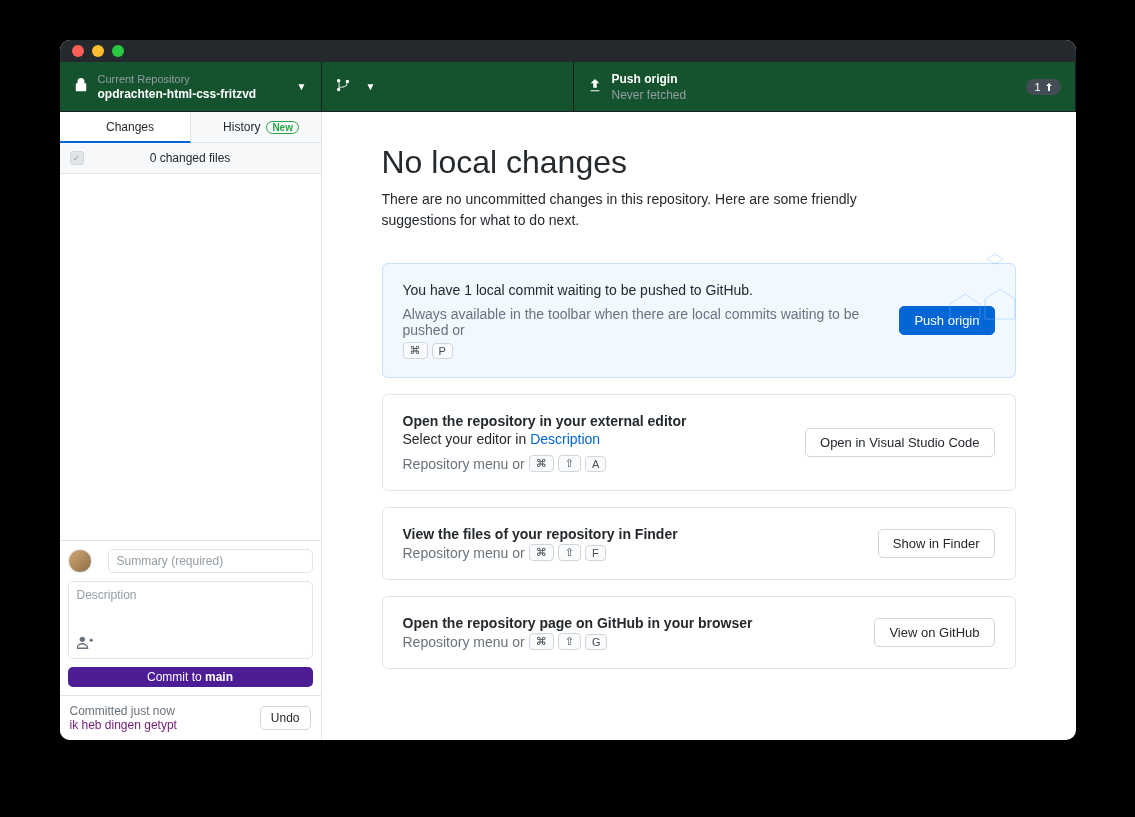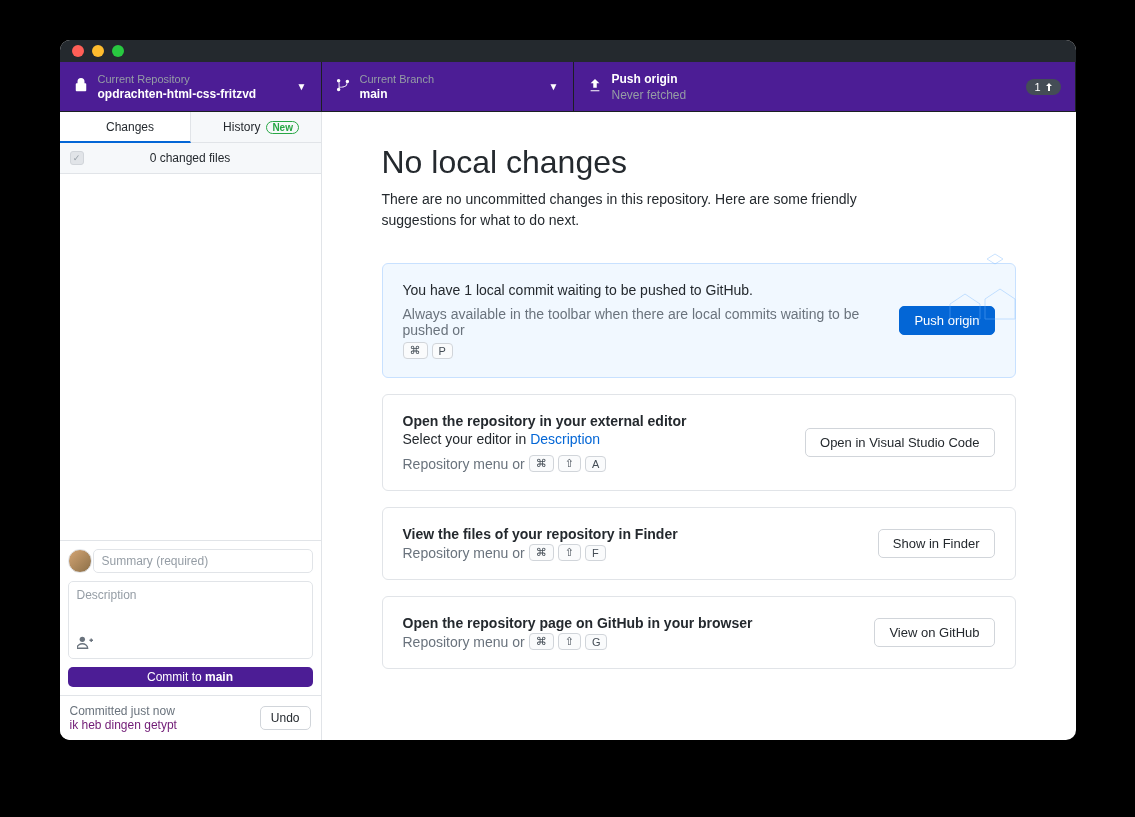--- a/index.html
+++ b/index.html
@@ -3,21 +3,21 @@
   <meta charset="utf-8">
   <style>
     * { margin: 0; padding: 0; box-sizing: border-box; }
     body { background: #000; font-family: -apple-system, BlinkMacSystemFont, "Segoe UI", Helvetica, Arial, sans-serif; width: 1135px; height: 817px; display: flex; align-items: flex-start; justify-content: center; padding-top: 40px; }
     .window { width: 1016px; height: 700px; background: #fff; border-radius: 10px; overflow: hidden; box-shadow: 0 10px 40px rgba(0,0,0,0.5); display: flex; flex-direction: column; position: relative; }
     .titlebar { height: 22px; background: #24292e; display: flex; align-items: center; padding: 0 12px; gap: 8px; }
     .traffic { width: 12px; height: 12px; border-radius: 50%; }
     .traffic.close { background: #ff5f57; }
     .traffic.min { background: #febc2e; }
     .traffic.max { background: #28c840; }
-    .toolbar { height: 50px; background: #4c1d95; display: flex; border-bottom: 1px solid #1b1f23; }
+    .toolbar { height: 50px; background: #14532d; display: flex; border-bottom: 1px solid #1b1f23; }
     .toolbar-item { display: flex; align-items: center; padding: 0 14px; border-right: 1px solid #1b1f23; min-width: 0; cursor: pointer; }
     .toolbar-item.repo { width: 262px; }
     .toolbar-item.branch { width: 252px; }
     .toolbar-item.push { flex: 1; }
     .toolbar-icon { color: #fff; margin-right: 10px; flex-shrink: 0; }
     .toolbar-text { flex: 1; min-width: 0; }
     .toolbar-label { color: #959da5; font-size: 11px; line-height: 14px; }
     .toolbar-value { color: #fff; font-size: 12px; font-weight: 600; line-height: 16px; white-space: nowrap; overflow: hidden; text-overflow: ellipsis; }
     .toolbar-status { color: #959da5; font-size: 12px; line-height: 16px; }
     .dropdown-caret { color: #fff; font-size: 10px; margin-left: 6px; }
@@ -27,21 +27,21 @@
     .tabs { display: flex; height: 31px; border-bottom: 1px solid #e1e4e8; }
     .tab { flex: 1; display: flex; align-items: center; justify-content: center; font-size: 12px; color: #24292e; cursor: pointer; gap: 6px; padding-left: 11px; }
     .tab.active { border-bottom: 2px solid #0366d6; margin-bottom: -1px; background: #fff; border-right: 1px solid #e1e4e8; }
     .tab.inactive { background: #f6f8fa; }
     .new-badge { border: 1px solid #28a745; color: #28a745; font-size: 10px; padding: 0 5px; border-radius: 9px; font-weight: 600; }
     .changes-header { height: 31px; display: flex; align-items: center; border-bottom: 1px solid #e1e4e8; background: #f6f8fa; font-size: 12px; color: #24292e; }
     .checkbox-disabled { width: 14px; height: 14px; background: #e1e4e8; border: 1px solid #d1d5da; border-radius: 3px; margin: 0 10px; display: flex; align-items: center; justify-content: center; color: #959da5; font-size: 9px; }
     .changes-count { flex: 1; text-align: center; margin-right: 34px; }
     .changes-list { flex: 1; }
     .commit-form { border-top: 1px solid #e1e4e8; padding: 8px; }
-    .commit-row { display: flex; align-items: center; gap: 1px; margin-bottom: 8px; }
+    .commit-row { display: flex; align-items: center; gap: 16px; margin-bottom: 8px; }
     .avatar { width: 24px; height: 24px; border-radius: 50%; background: linear-gradient(135deg,#d4a574 0%, #8b6f47 100%); flex-shrink: 0; border: 1px solid #e1e4e8; }
     .summary-input { flex: 1; height: 24px; border: 1px solid #e1e4e8; border-radius: 5px; padding: 0 8px; font-size: 12px; color: #24292e; }
     .summary-input::placeholder { color: #959da5; }
     .description-box { width: 100%; height: 78px; border: 1px solid #e1e4e8; border-radius: 5px; padding: 6px 8px; font-size: 12px; color: #959da5; position: relative; margin-bottom: 8px; }
     .coauthor-icon { position: absolute; bottom: 6px; left: 8px; color: #6a737d; font-size: 14px; }
     .commit-btn { width: 100%; height: 20px; background: #4c1d95; border: none; border-radius: 5px; color: #fff; font-size: 12px; cursor: pointer; }
     .commit-btn b { font-weight: 700; }
     .status-bar { border-top: 1px solid #e1e4e8; padding: 8px 10px; display: flex; align-items: center; font-size: 12px; }
     .status-text { flex: 1; color: #6a737d; }
     .status-commit-msg { color: #701a75; }
@@ -84,24 +84,20 @@
       </div>
       <span class="dropdown-caret">▼</span>
     </div>
 
     <div class="toolbar-item branch">
       <span class="toolbar-icon">
         <svg width="14" height="14" viewBox="0 0 16 16" fill="currentColor">
             <path d="M5 3a2 2 0 11-4 0 2 2 0 014 0zm0 10a2 2 0 11-4 0 2 2 0 014 0zM15 4a2 2 0 11-4 0 2 2 0 014 0zM3 5v6h1V5H3zm1 5c3 0 8 0 8-4h1c0 5-6 5-9 5v-1z"></path>
           </svg>
       </span>
-      <div class="toolbar-text">
-        <div class="toolbar-label">Current Branch</div>
-        <div class="toolbar-value">main</div>
-      </div>
       <span class="dropdown-caret">▼</span>
     </div>
 
     <div class="toolbar-item push">
       <span class="toolbar-icon">
         <svg width="14" height="14" viewBox="0 0 16 16" fill="currentColor">
             <path d="M8 1l5 5H10v5H6V6H3l5-5zM3 14h10v1H3z"></path>
           </svg>
       </span>
       <div class="toolbar-text">

